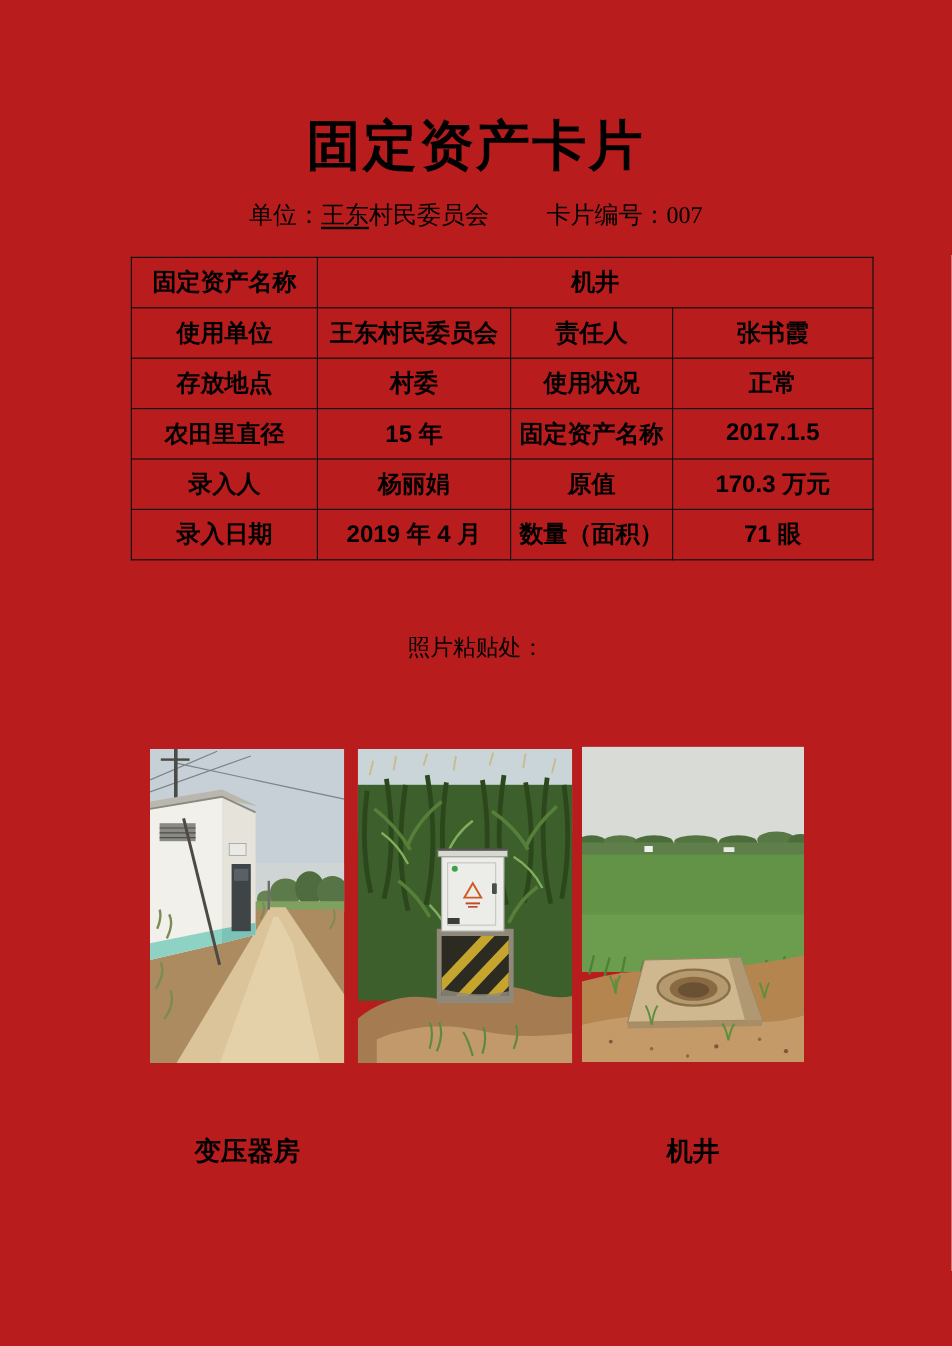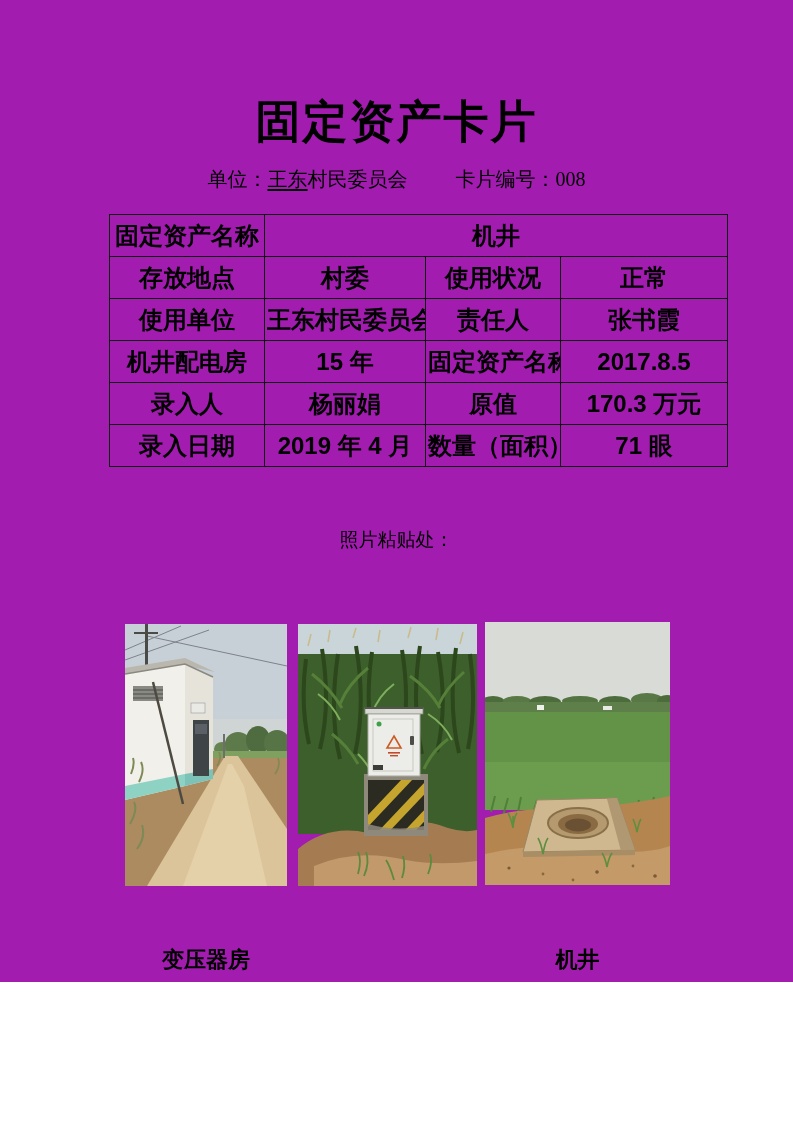--- a/index.html
+++ b/index.html
@@ -3,41 +3,41 @@
 <meta charset="utf-8">
 <style>
   * { box-sizing: border-box; }
   html, body { margin: 0; padding: 0; }
   body {
     width: 793px; height: 1122px;
     background: #ffffff;
     font-family: "Liberation Serif", serif;
     color: #000;
   }
-  .page { position: relative; width: 793px; height: 982px; background: #a21caf; overflow: hidden; }
+  .page { position: relative; width: 793px; height: 1122px; background: #b91c1c; overflow: hidden; }
 
   .title {
     position: absolute; top: 92px; left: 0; right: 0;
     margin: 0; text-align: center;
     font-family: "Liberation Serif", serif;
     font-size: 45px; font-weight: bold; letter-spacing: 2px;
   }
 
   .subhead {
     position: absolute; top: 166px; left: 0; right: 0;
     display: flex; justify-content: center; gap: 48px;
     font-size: 20px;
   }
   .subhead .u { text-decoration: underline; text-underline-offset: 3px; }
 
   table.asset-table {
     position: absolute; left: 109px; top: 214px;
     width: 618px; table-layout: fixed; border-collapse: collapse;
     font-family: "Liberation Sans", sans-serif;
-    font-size: 24px; font-weight: bold; color: #000;
+    font-size: 20px; font-weight: bold; color: #000;
   }
   table.asset-table td {
     border: 1px solid #111;
     height: 42px; text-align: center; vertical-align: middle;
     padding: 0 2px; overflow: hidden; white-space: nowrap;
   }
   col.c1 { width: 155px; } col.c2 { width: 161px; }
   col.c3 { width: 135px; } col.c4 { width: 167px; }
 
   .photos-title {
@@ -62,52 +62,52 @@
 </style>
 </head>
 <body>
 
 <div class="page">
 
   <h1 class="title">固定资产卡片</h1>
 
   <div class="subhead">
     <div><span>单位：</span><span class="u">王东</span><span>村民委员会</span></div>
-    <div><span>卡片编号：</span><span>008</span></div>
+    <div><span>卡片编号：</span><span>007</span></div>
   </div>
 
   <table class="asset-table">
     <colgroup>
         <col class="c1">
         <col class="c2">
         <col class="c3">
         <col class="c4">
       </colgroup>
     <tbody>
       <tr>
         <td>固定资产名称</td>
         <td colspan="3">机井</td>
       </tr>
       <tr>
+        <td>使用单位</td>
+        <td>王东村民委员会</td>
+        <td>责任人</td>
+        <td>张书霞</td>
+      </tr>
+      <tr>
         <td>存放地点</td>
         <td>村委</td>
         <td>使用状况</td>
         <td>正常</td>
       </tr>
       <tr>
-        <td>使用单位</td>
-        <td>王东村民委员会</td>
-        <td>责任人</td>
-        <td>张书霞</td>
-      </tr>
-      <tr>
-        <td>机井配电房</td>
+        <td>农田里直径</td>
         <td>15 年</td>
         <td>固定资产名称</td>
-        <td>2017.8.5</td>
+        <td>2017.1.5</td>
       </tr>
       <tr>
         <td>录入人</td>
         <td>杨丽娟</td>
         <td>原值</td>
         <td>170.3 万元</td>
       </tr>
       <tr>
         <td>录入日期</td>
         <td>2019 年 4 月</td>

